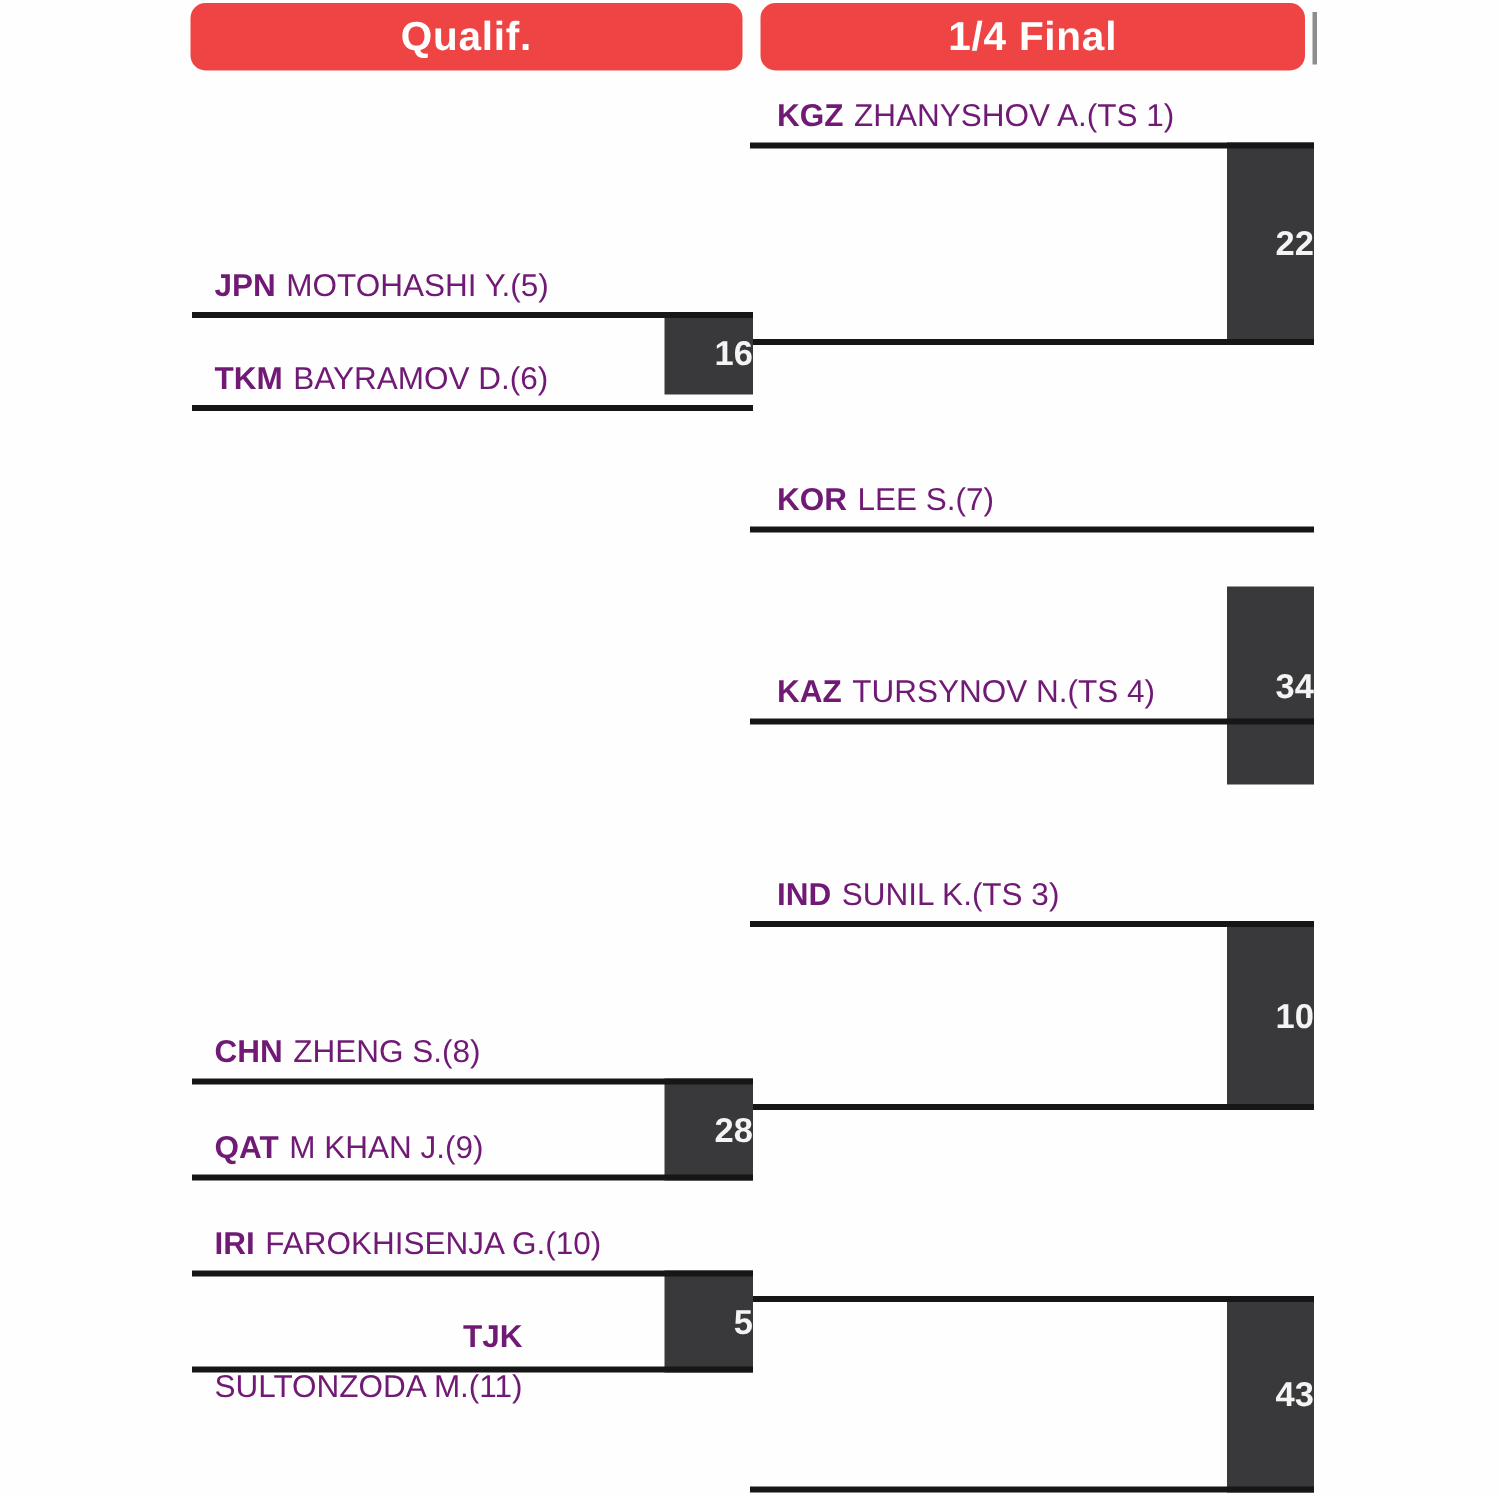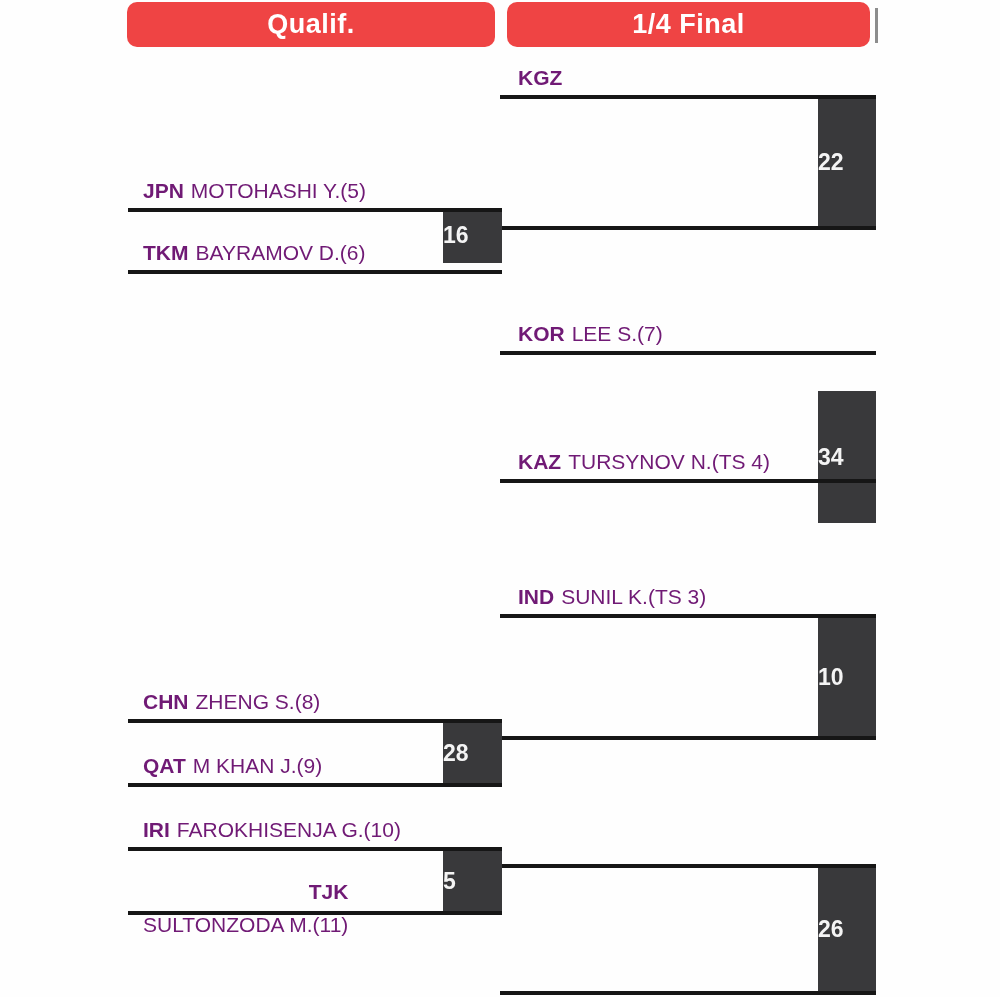--- a/index.html
+++ b/index.html
@@ -40,21 +40,21 @@
     background: #161616;
     z-index: 2;
   }
   
   .score-box {
     position: absolute;
     background: #39393b;
     z-index: 1;
     display: flex;
     align-items: center;
-    justify-content: flex-start;
+    justify-content: flex-end;
     color: #f4f4f4;
     font-weight: bold;
     font-size: 23px;
   }
   
   .player-label {
     position: absolute;
     height: 28px;
     display: flex;
     align-items: flex-end;
@@ -73,20 +73,21 @@
 <body>
 
 <div id="stage">
 
   <div class="round-header" style="left:127px; top:2px; width:368px; height:45px;">Qualif.</div>
   <div class="round-header" style="left:507px; top:2px; width:363px; height:45px;">1/4 Final</div>
   <div class="next-round-sliver" style="left:875px; top:8px; height:35px;"></div>
 
   <div class="player-label" style="left:518px; top:63px;">
     <span class="cc">KGZ</span>
+    <span>ZHANYSHOV A.(TS 1)</span>
   </div>
   <div class="hline" style="left:500px; top:95px; width:376px;"></div>
   <div class="hline" style="left:502px; top:226px; width:374px;"></div>
   <div class="score-box" style="left:818px; top:95px; width:58px; height:135px;">
     <span>22</span>
   </div>
 
   <div class="player-label" style="left:143px; top:176px;">
     <span class="cc">JPN</span>
     <span>MOTOHASHI Y.(5)</span>
@@ -149,16 +150,16 @@
     <span>SULTONZODA M.(11)</span>
   </div>
   <div class="hline" style="left:128px; top:911px; width:374px;"></div>
   <div class="score-box" style="left:443px; top:847px; width:59px; height:68px;">
     <span>5</span>
   </div>
 
   <div class="hline" style="left:502px; top:864px; width:374px;"></div>
   <div class="hline" style="left:500px; top:991px; width:376px;"></div>
   <div class="score-box" style="left:818px; top:864px; width:58px; height:131px;">
-    <span>26</span>
+    <span>43</span>
   </div>
 
 </div>
 
 </body></html>

